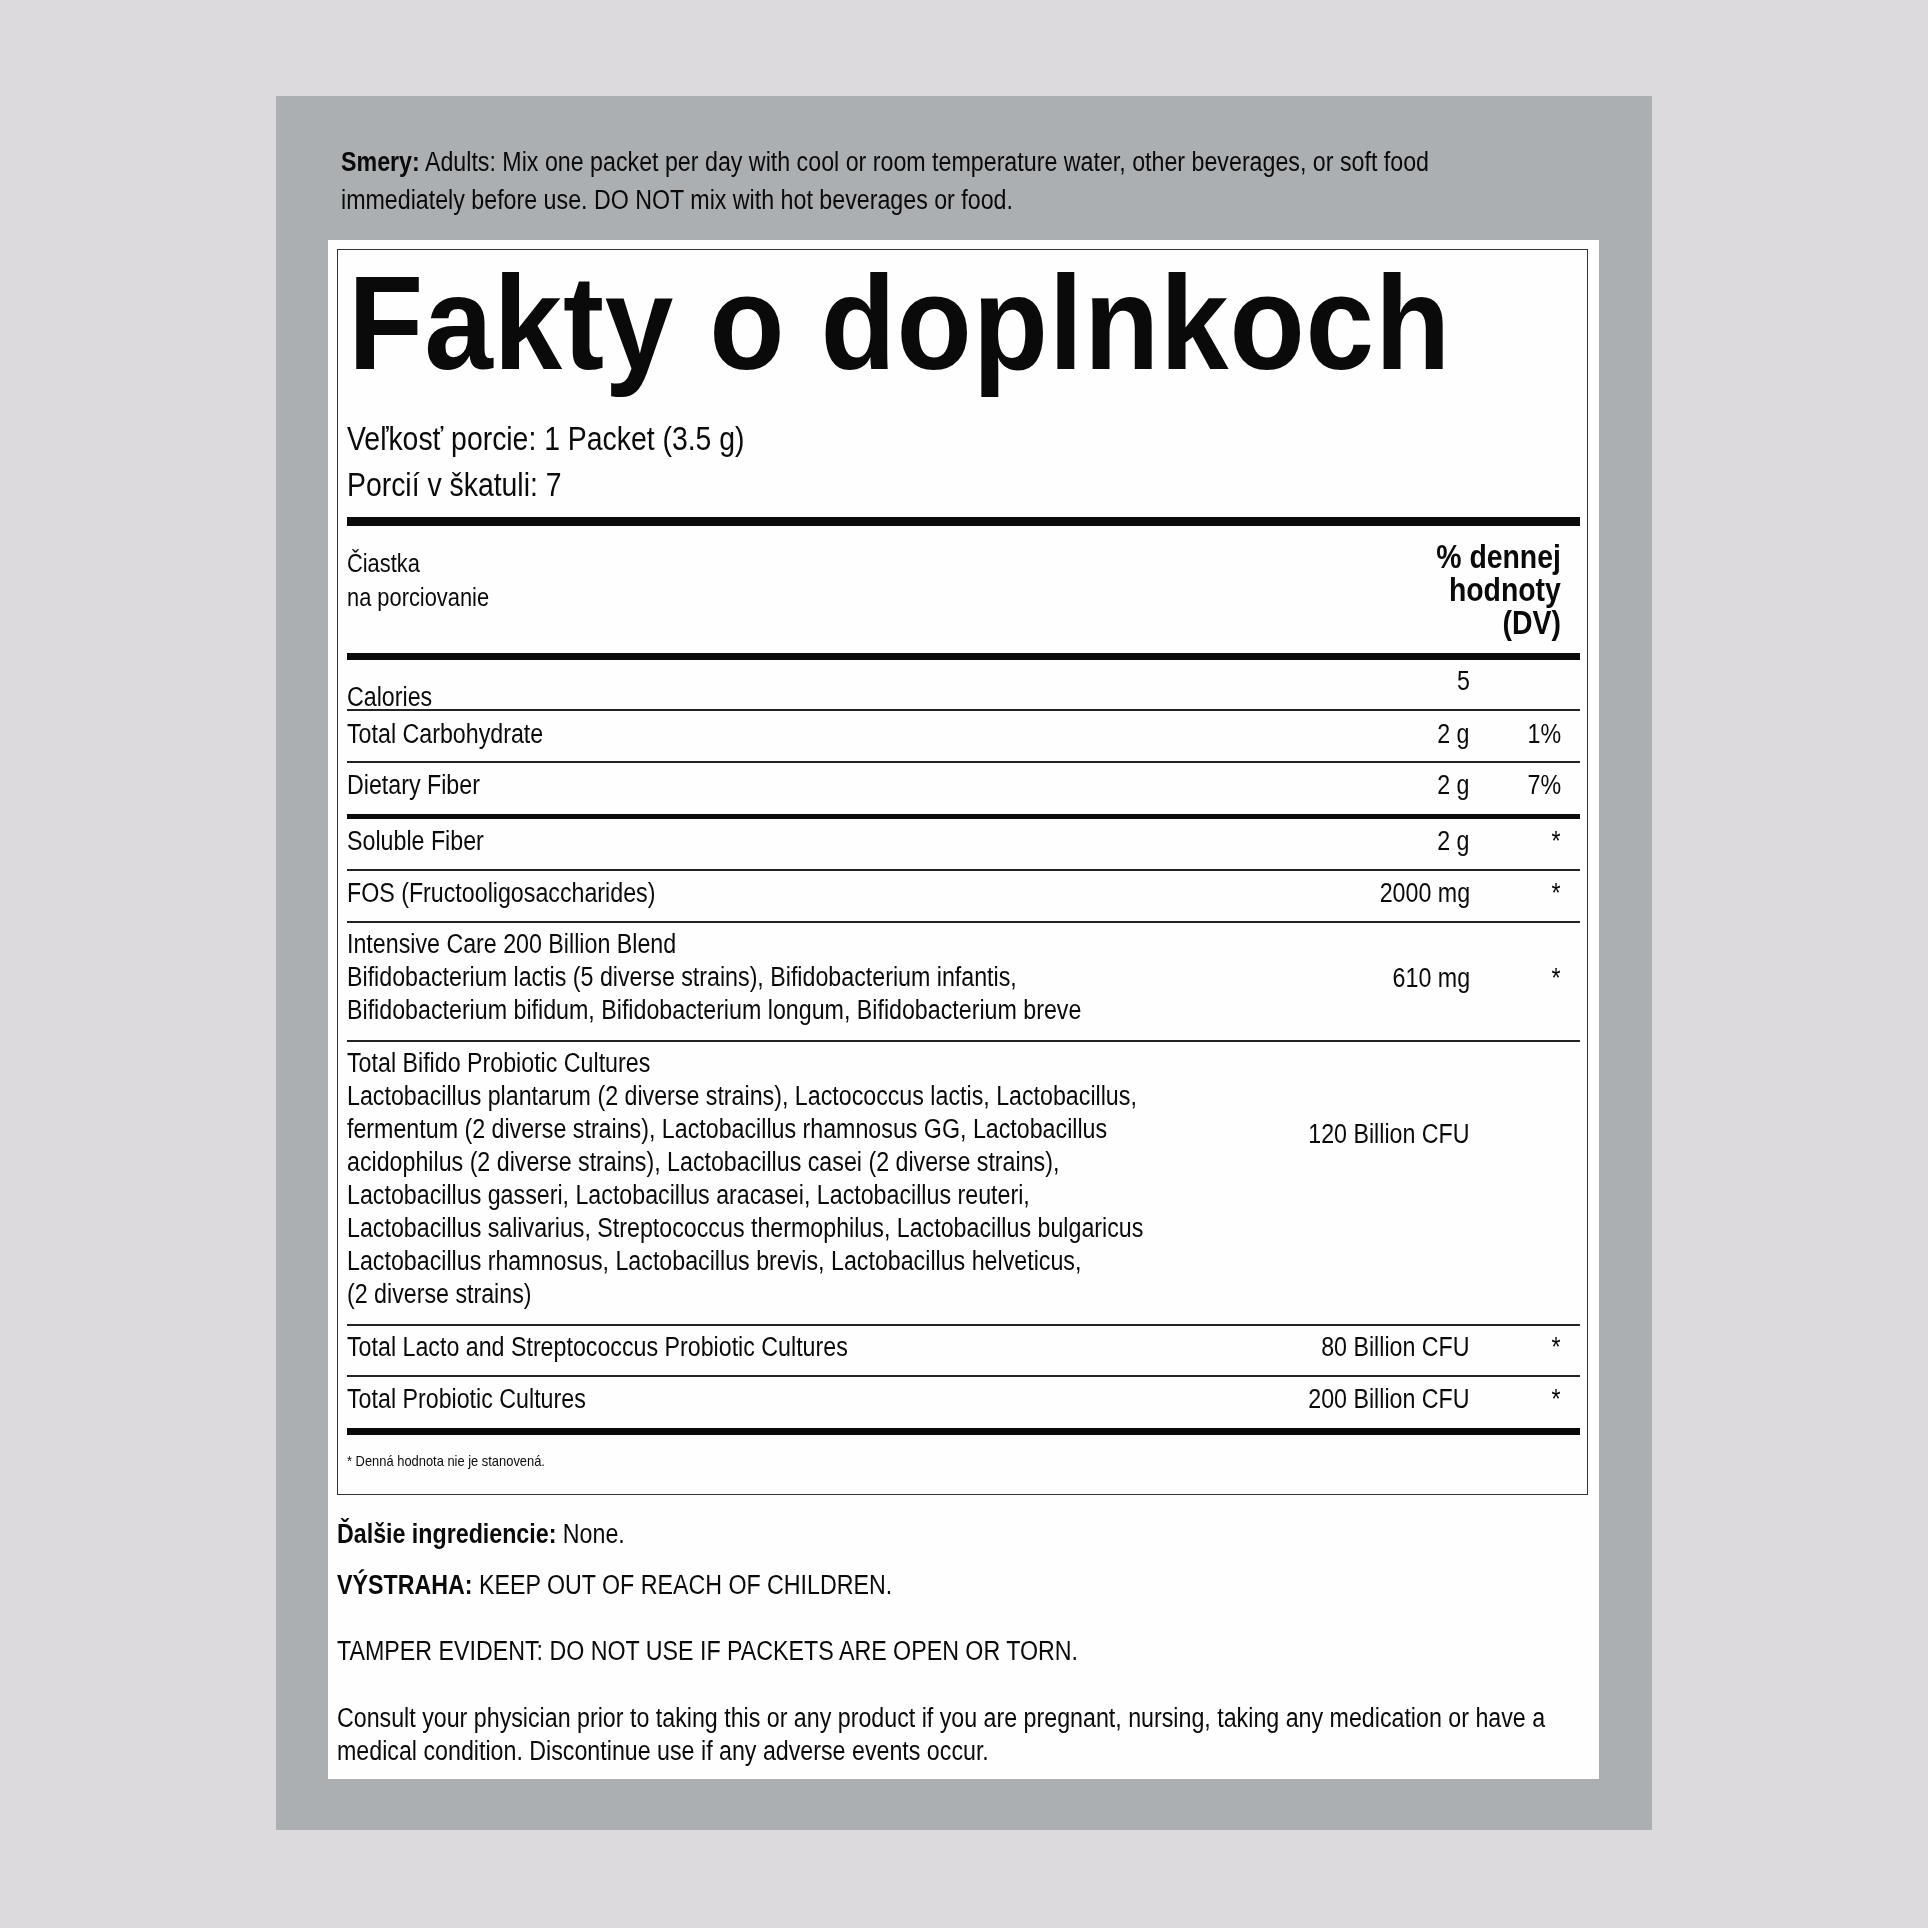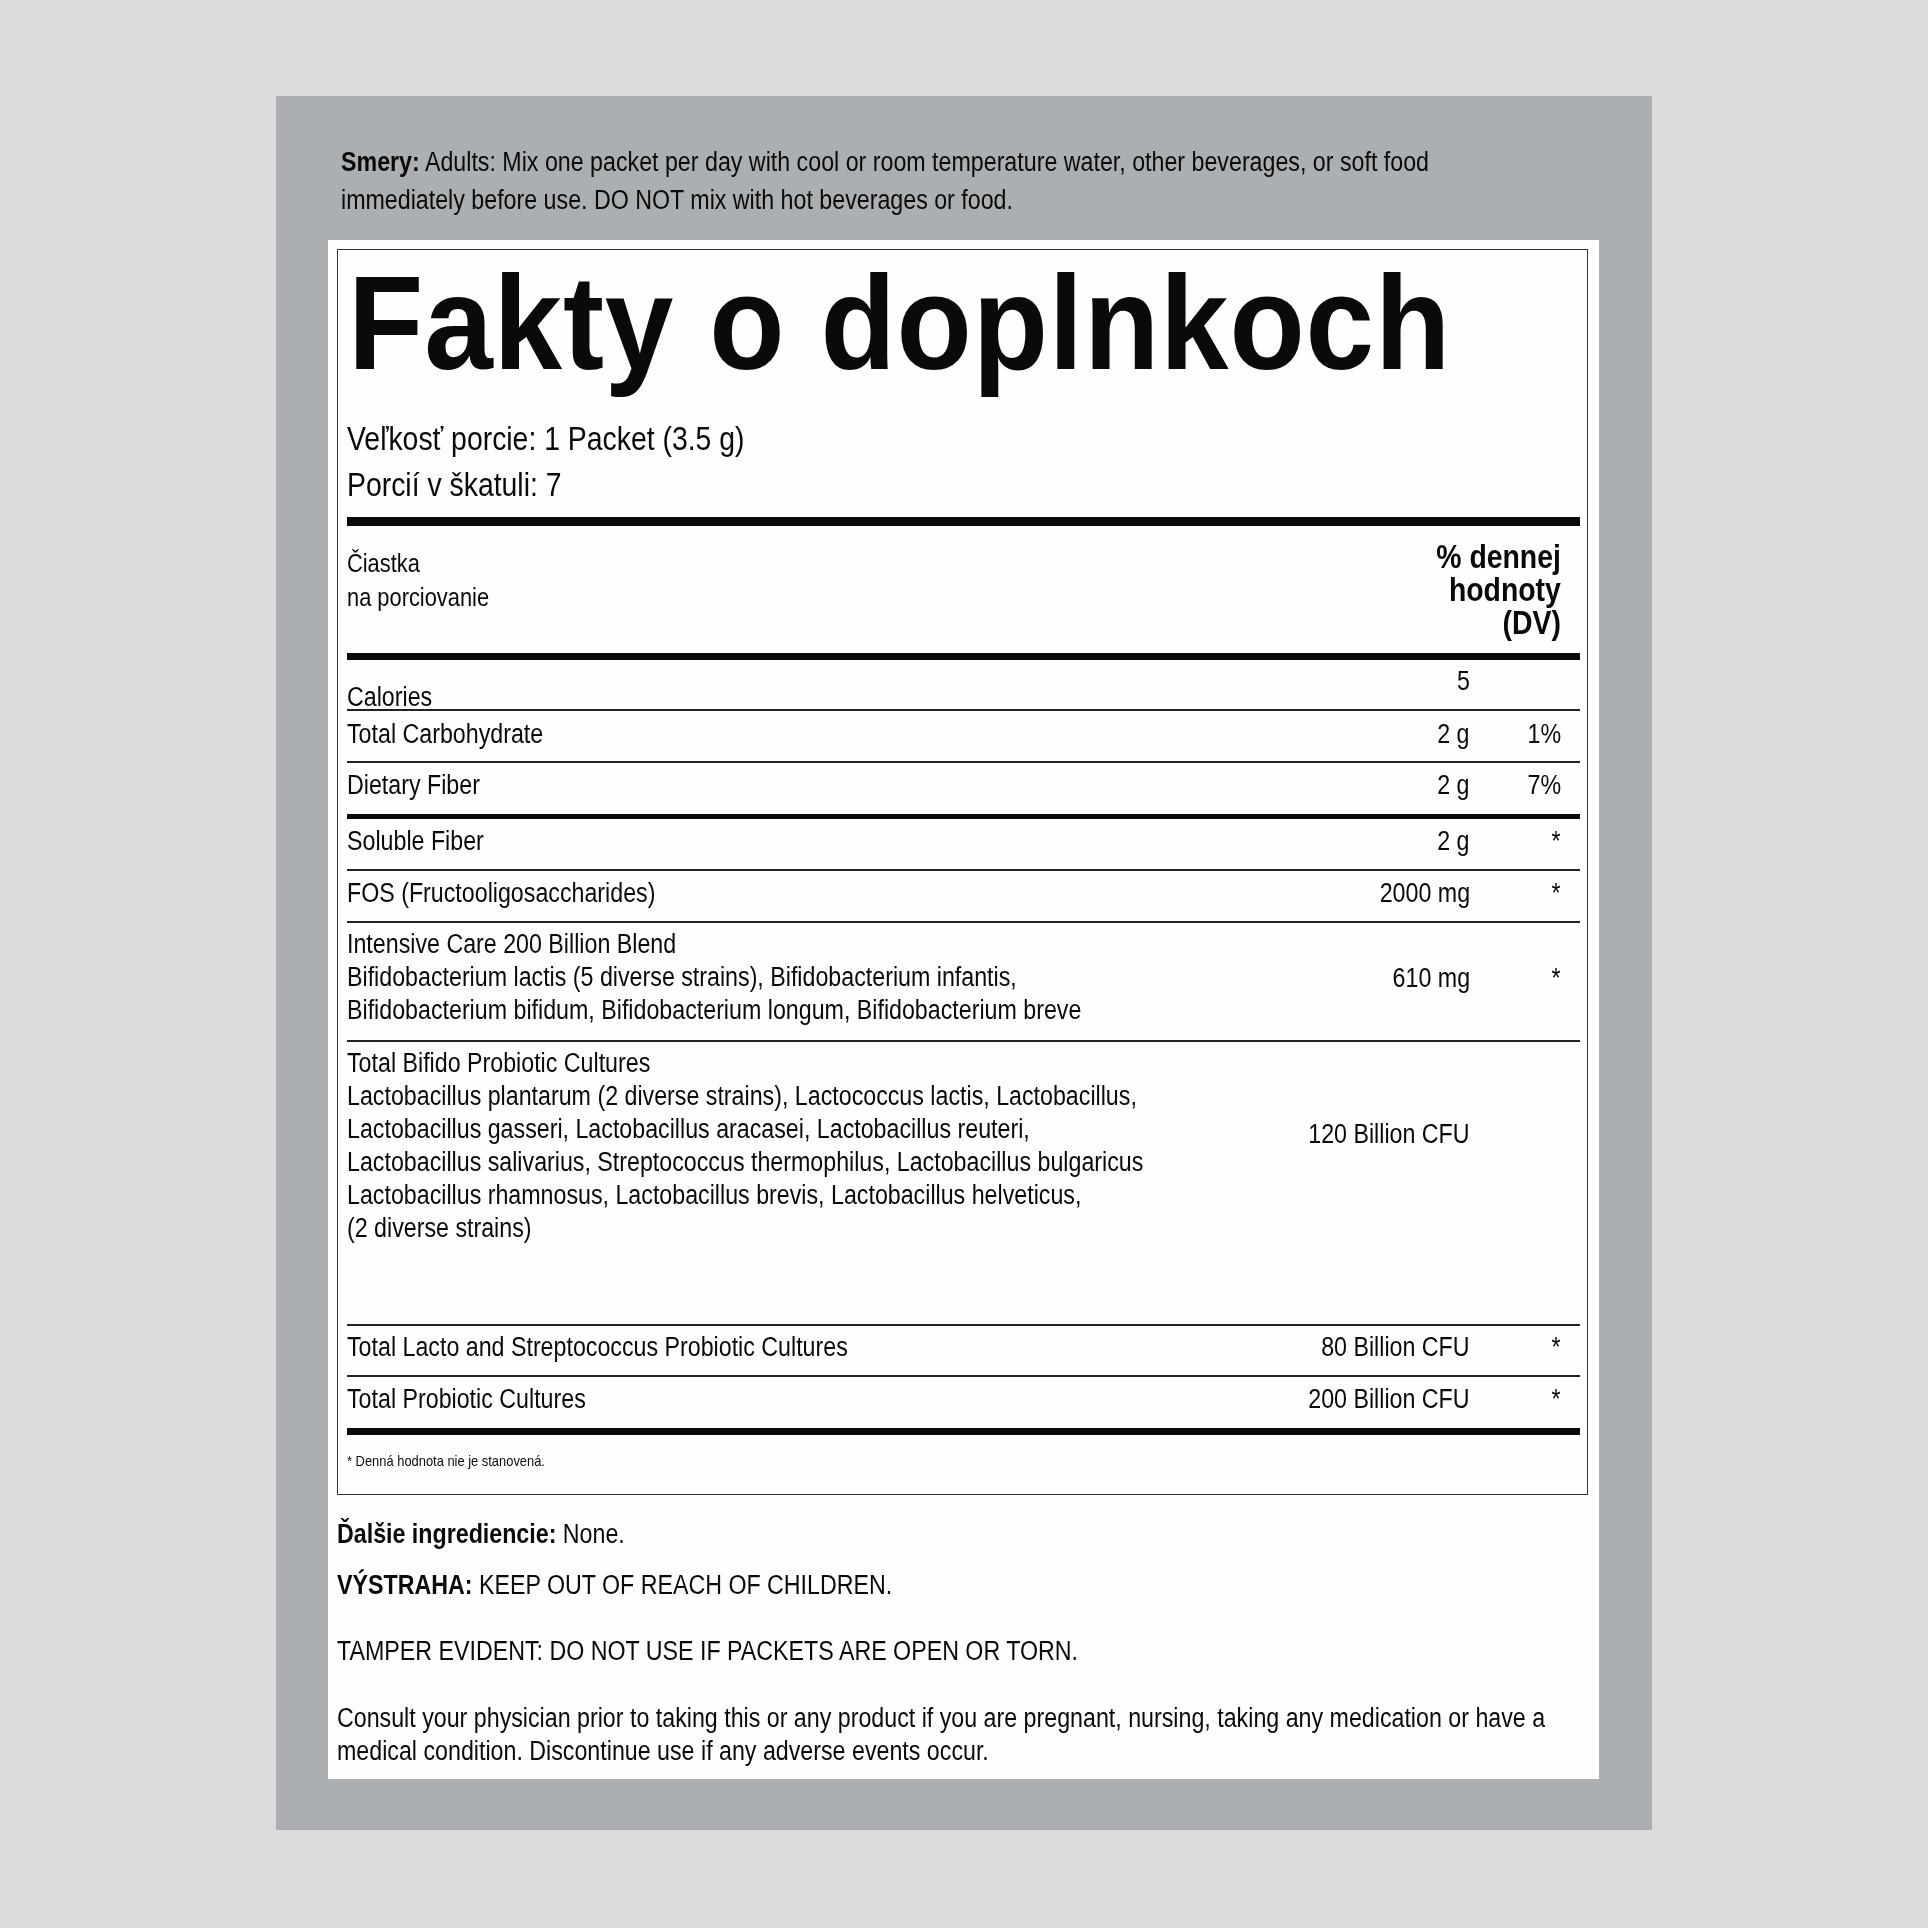--- a/index.html
+++ b/index.html
@@ -141,20 +141,22 @@
   <div><span class="cond">Bifidobacterium lactis (5 diverse strains), Bifidobacterium infantis,</span></div>
   <div><span class="cond">Bifidobacterium bifidum, Bifidobacterium longum, Bifidobacterium breve</span></div>
 </div>
 <div class="row-amt" style="top:962px;"><span class="cond">610 mg</span></div>
 <div class="row-dv" style="top:962px;"><span class="cond">*</span></div>
 <div class="hr thin" style="top:1040px;"></div>
 
 <div class="row-name" style="top:1047px;">
   <div><span class="cond">Total Bifido Probiotic Cultures</span></div>
   <div><span class="cond">Lactobacillus plantarum (2 diverse strains), Lactococcus lactis, Lactobacillus,</span></div>
+  <div><span class="cond">fermentum (2 diverse strains), Lactobacillus rhamnosus GG, Lactobacillus</span></div>
+  <div><span class="cond">acidophilus (2 diverse strains), Lactobacillus casei (2 diverse strains),</span></div>
   <div><span class="cond">Lactobacillus gasseri, Lactobacillus aracasei, Lactobacillus reuteri,</span></div>
   <div><span class="cond">Lactobacillus salivarius, Streptococcus thermophilus, Lactobacillus bulgaricus</span></div>
   <div><span class="cond">Lactobacillus rhamnosus, Lactobacillus brevis, Lactobacillus helveticus,</span></div>
   <div><span class="cond">(2 diverse strains)</span></div>
 </div>
 <div class="row-amt" style="top:1118px;"><span class="cond">120 Billion CFU</span></div>
 <div class="hr thin" style="top:1324px;"></div>
 
 <div class="row-name" style="top:1331px;"><span class="cond">Total Lacto and Streptococcus Probiotic Cultures</span></div>
 <div class="row-amt" style="top:1331px;"><span class="cond">80 Billion CFU</span></div>

